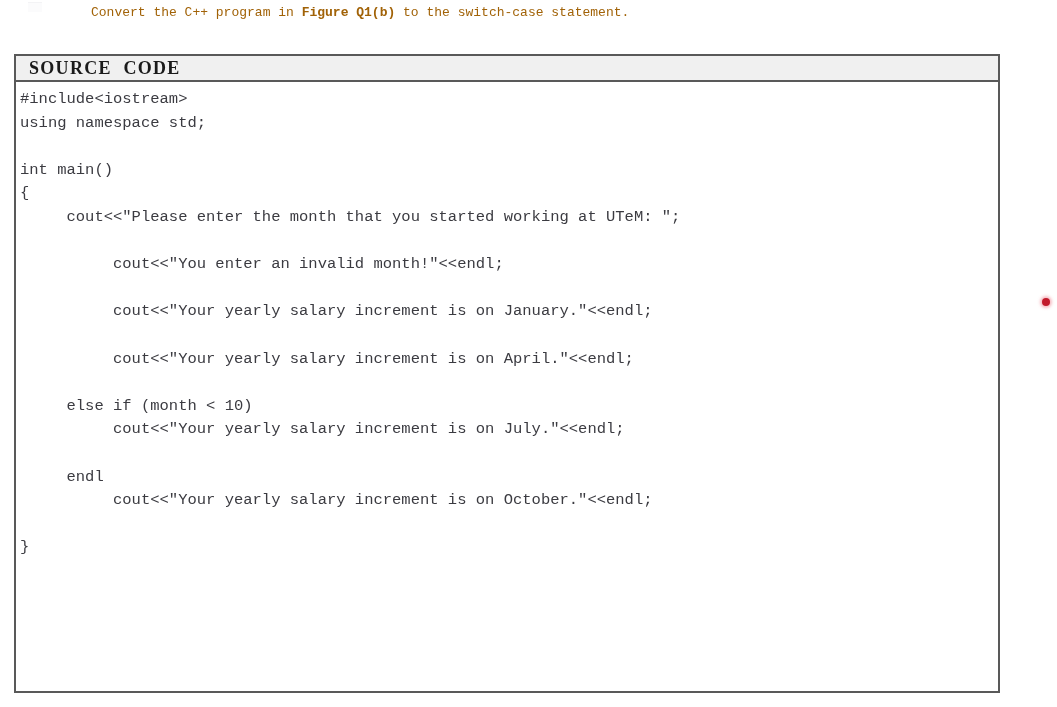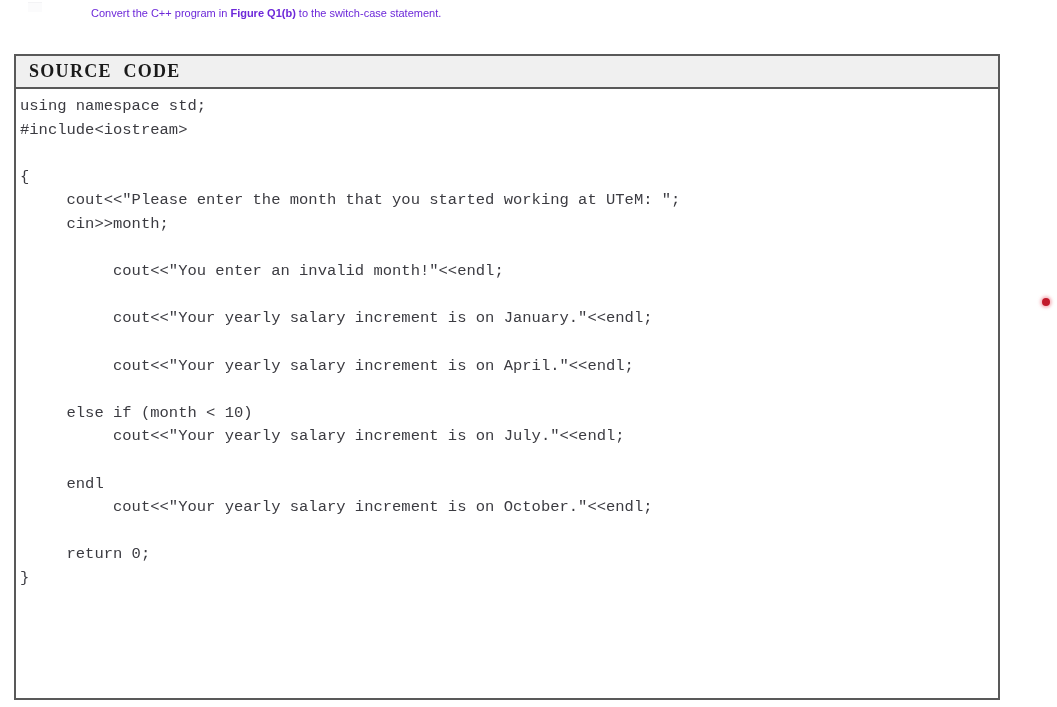--- a/index.html
+++ b/index.html
@@ -16,23 +16,23 @@
   }
 
   
   #question-line {
     position: absolute;
     left: 91px;
     top: 0px;
     width: 900px;
     height: 26px;
     line-height: 26px;
-    font-family: Liberation Sans, sans-serif;
-    font-size: 11px;
-    color: #6d28d9;
+    font-family: Liberation Mono, monospace;
+    font-size: 13px;
+    color: #a16207;
     white-space: nowrap;
   }
   #question-line .q-bold {
     font-weight: bold;
   }
 
   
   #scan-artifact-top {
     position: absolute;
     left: 28px;
@@ -62,21 +62,21 @@
     left: 14px;
     top: 54px;
     width: 986px;
     border: 2px solid #595959;
     box-sizing: border-box;
     background: #ffffff;
   }
   #source-code-header {
     background: #f0f0f0;
     border-bottom: 2px solid #595959;
-    height: 33px;
+    height: 26px;
     box-sizing: border-box;
     padding-left: 13px;
     display: flex;
     align-items: center;
   }
   #source-code-header-label {
     font-family: "Liberation Serif", serif;
     font-weight: bold;
     font-size: 18px;
     letter-spacing: 1.3px;
@@ -107,35 +107,34 @@
 
 <div id="scan-artifact-top"></div>
 
 <div id="red-dot-artifact"></div>
 
 <div id="source-code-table">
   <div id="source-code-header">
     <span id="source-code-header-label">SOURCE  CODE</span>
   </div>
   <div id="source-code-body">
+      <div class="code-line">#include&lt;iostream&gt;</div>
       <div class="code-line">using namespace std;</div>
-      <div class="code-line">#include&lt;iostream&gt;</div>
       <div class="code-line blank">&nbsp;</div>
+      <div class="code-line">int main()</div>
       <div class="code-line">{</div>
       <div class="code-line">     cout&lt;&lt;"Please enter the month that you started working at UTeM: ";</div>
-      <div class="code-line">     cin&gt;&gt;month;</div>
       <div class="code-line blank">&nbsp;</div>
       <div class="code-line">          cout&lt;&lt;"You enter an invalid month!"&lt;&lt;endl;</div>
       <div class="code-line blank">&nbsp;</div>
       <div class="code-line">          cout&lt;&lt;"Your yearly salary increment is on January."&lt;&lt;endl;</div>
       <div class="code-line blank">&nbsp;</div>
       <div class="code-line">          cout&lt;&lt;"Your yearly salary increment is on April."&lt;&lt;endl;</div>
       <div class="code-line blank">&nbsp;</div>
       <div class="code-line">     else if (month &lt; 10)</div>
       <div class="code-line">          cout&lt;&lt;"Your yearly salary increment is on July."&lt;&lt;endl;</div>
       <div class="code-line blank">&nbsp;</div>
       <div class="code-line">     endl</div>
       <div class="code-line">          cout&lt;&lt;"Your yearly salary increment is on October."&lt;&lt;endl;</div>
       <div class="code-line blank">&nbsp;</div>
-      <div class="code-line">     return 0;</div>
       <div class="code-line">}</div>
     </div>
 </div>
 
 </body></html>

